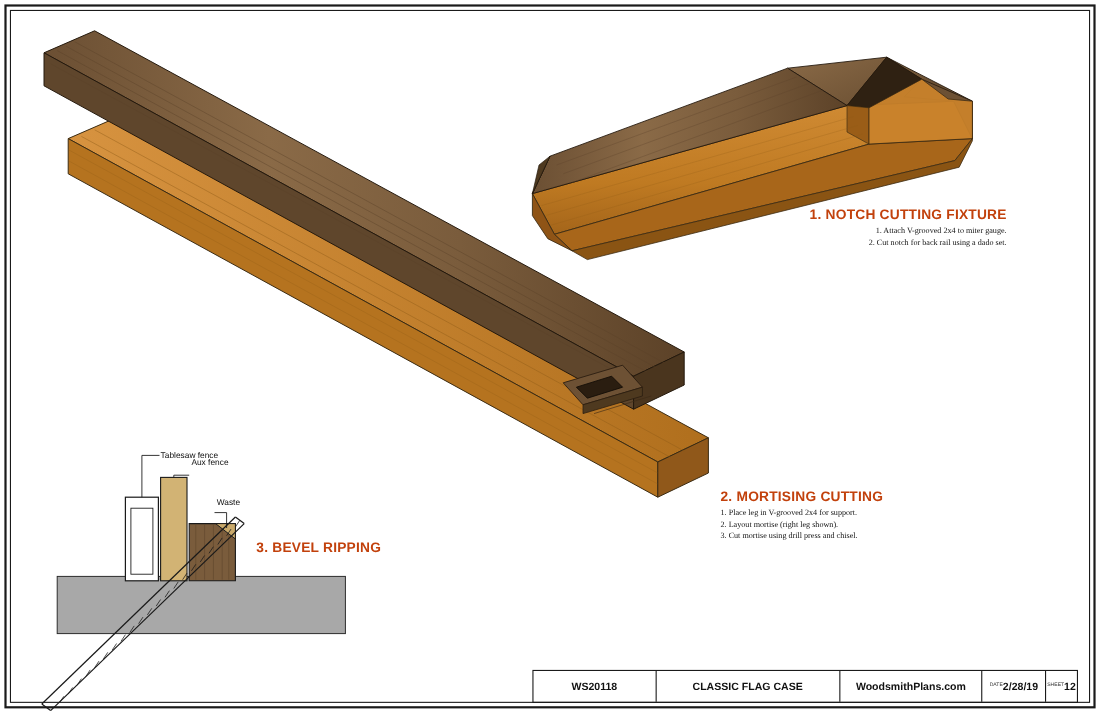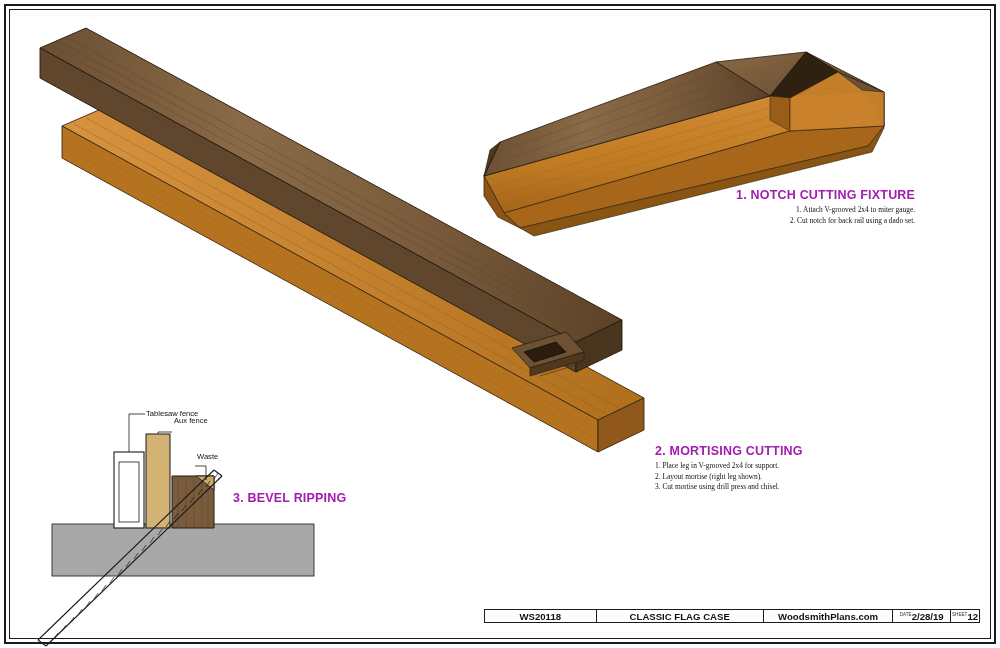--- a/index.html
+++ b/index.html
@@ -38,21 +38,21 @@
     box-sizing: border-box;
   }
 
   
   .callout {
     position: absolute;
   }
   .callout .head {
     font-size: 12.5px;
     font-weight: bold;
-    color: #a21caf;
+    color: #c2410c;
     letter-spacing: 0.2px;
     white-space: nowrap;
     text-align: right;
   }
   .callout .head .num {
     font-size: 12.5px;
     font-weight: bold;
   }
   .callout ol {
     margin: 3px 0 0 0;
@@ -82,21 +82,21 @@
   #label-fence  { left: 146px; top: 409px; }
   #label-aux    { left: 174px; top: 416px; text-align: right; }
   #label-waste  { left: 197px; top: 452px; }
 
   
   #titleblock {
     position: absolute;
     left: 484px;
     top: 609px;
     width: 496px;
-    height: 14px;
+    height: 30px;
     border: 1px solid #1a1a1a;
     box-sizing: border-box;
     display: flex;
     background: #ffffff;
   }
   #titleblock .cell {
     border-right: 1px solid #1a1a1a;
     display: flex;
     align-items: center;
     justify-content: center;

